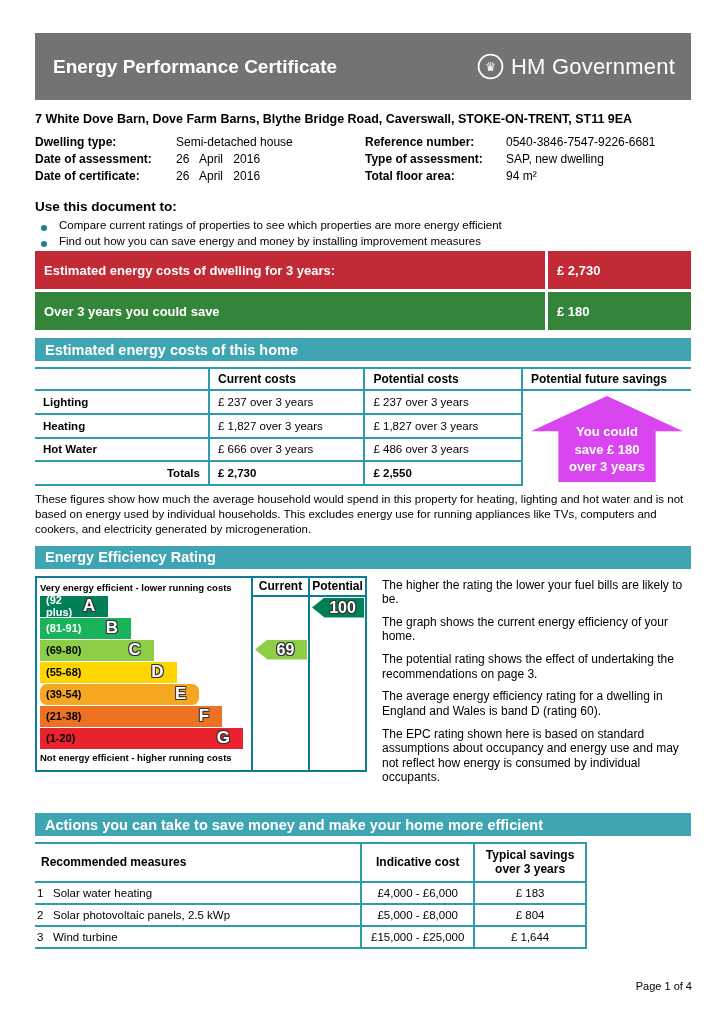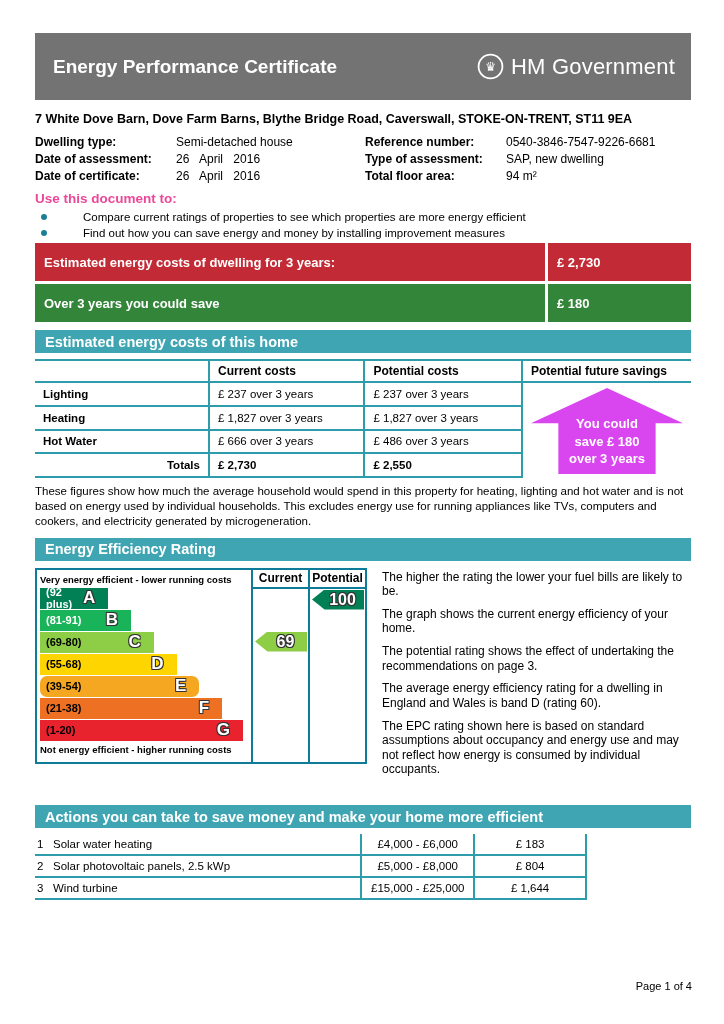--- a/index.html
+++ b/index.html
@@ -21,23 +21,23 @@
 
   
   .address { margin-top: 12px; font-weight: bold; font-size: 12.5px; }
 
   
   .details { margin-top: 9px; display: grid; grid-template-columns: 141px 189px 141px auto; row-gap: 3px; font-size: 12px; }
   .details .lbl { font-weight: bold; }
   .date-val { word-spacing: 7px; }
 
   
-  .use-heading { margin-top: 8px; color: #ec4899; font-weight: bold; font-size: 13.5px; }
+  .use-heading { margin-top: 16px; color: #000000; font-weight: bold; font-size: 13.5px; }
   .bullets { margin-top: 5px; }
-  .bullet-row { display: flex; align-items: flex-start; font-size: 11.5px; margin-bottom: 4px; gap: 24px; }
+  .bullet-row { display: flex; align-items: flex-end; font-size: 11.5px; margin-bottom: 4px; }
   .bullet-dot { width: 6px; height: 6px; border-radius: 50%; background: #1d7f95; margin: 3px 12px 0 6px; flex: 0 0 6px; }
 
   
   .cost-banner { margin-top: 3px; height: 38px; display: flex; align-items: stretch; color: #fff; font-weight: bold; font-size: 13px; }
   .cost-banner:first-of-type { margin-top: 10px; }
   .cost-banner .cb-label { flex: 1; display: flex; align-items: center; padding-left: 9px; }
   .cost-banner .cb-value { width: 146px; border-left: 3px solid #fff; display: flex; align-items: center; padding-left: 9px; }
 
   
   .section-band { margin-top: 8px; height: 23px; color: #fff; font-weight: bold; font-size: 14.5px; display: flex; align-items: center; padding-left: 10px; }
@@ -274,20 +274,25 @@
 
     <div class="section-band" style="margin-top: 20px; background-color: rgb(63, 165, 178);">Actions you can take to save money and make your home more efficient</div>
 
     <table class="actions-table">
       <colgroup>
           <col style="width:327px">
           <col style="width:113px">
           <col style="width:112px">
         </colgroup>
       <tbody>
+          <tr>
+        <th class="c1">Recommended measures</th>
+        <th class="c2">Indicative cost</th>
+        <th class="c3" style="line-height:1.2;">Typical savings over 3 years</th>
+      </tr>
       <tr>
         <td class="c1"><span class="measure-num">1</span><span>Solar water heating</span></td>
         <td class="c2">£4,000 - £6,000</td>
         <td class="c3">£ 183</td>
       </tr>
       <tr>
         <td class="c1"><span class="measure-num">2</span><span>Solar photovoltaic panels, 2.5 kWp</span></td>
         <td class="c2">£5,000 - £8,000</td>
         <td class="c3">£ 804</td>
       </tr>

